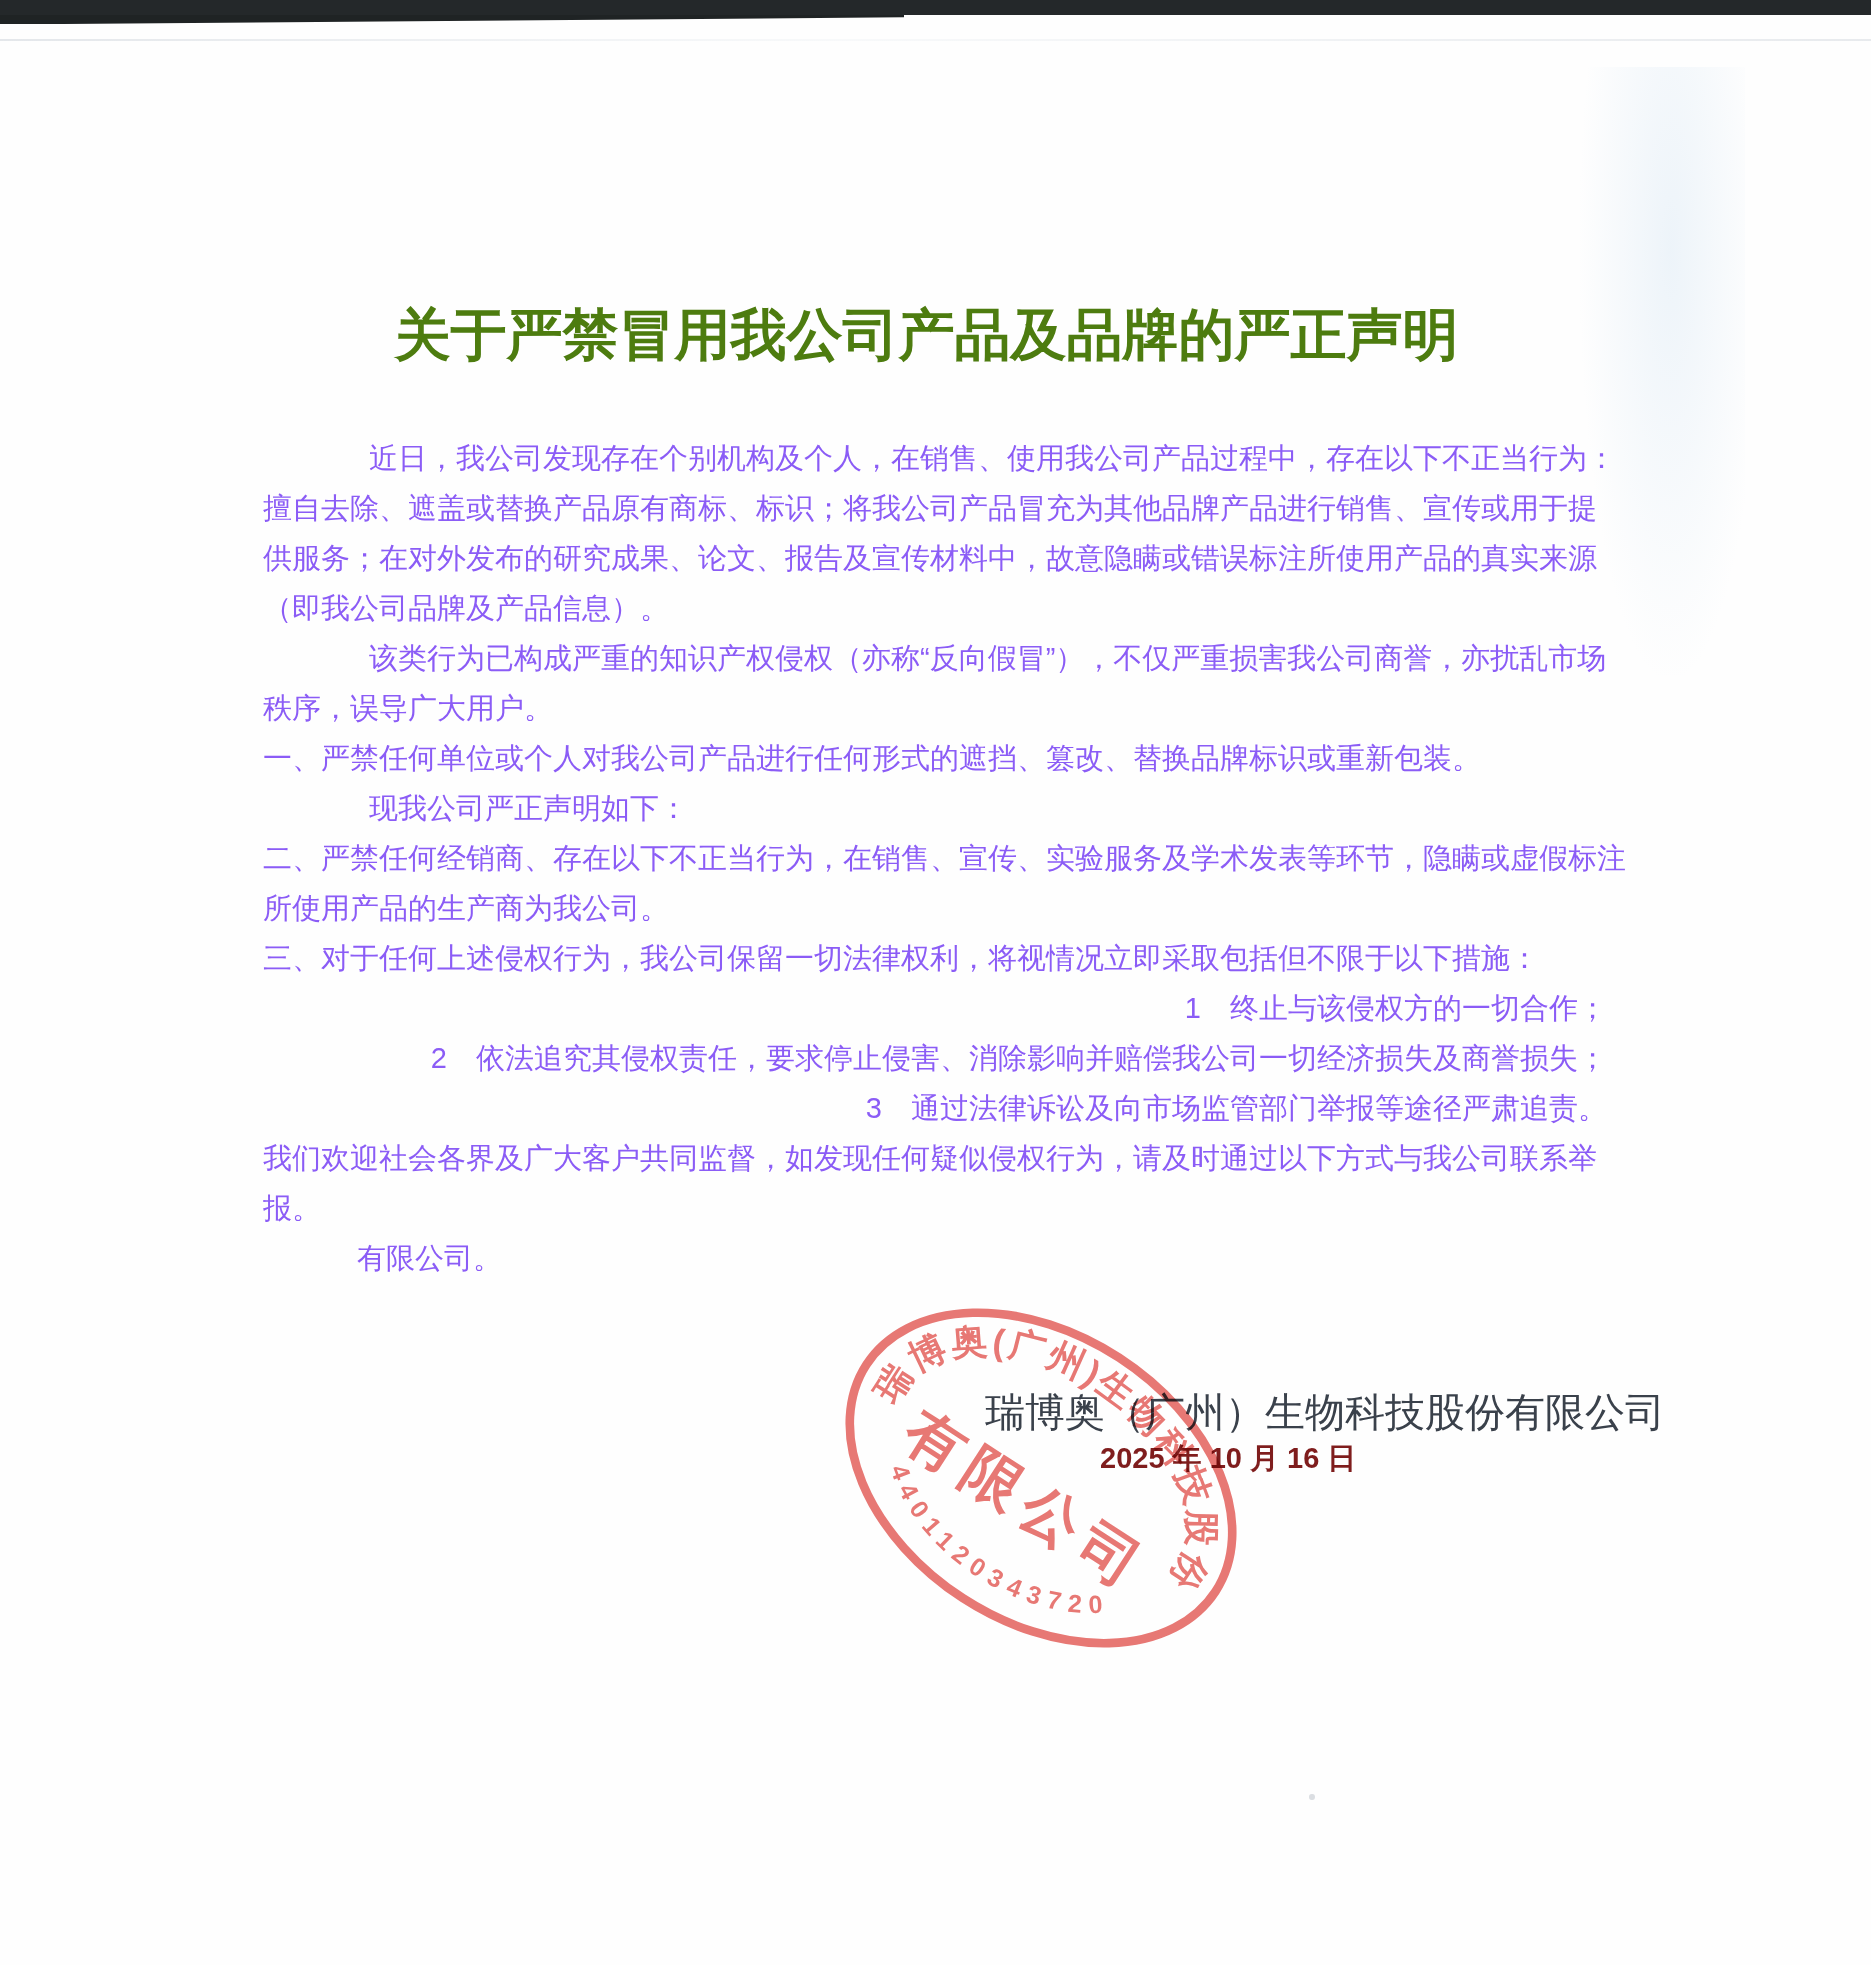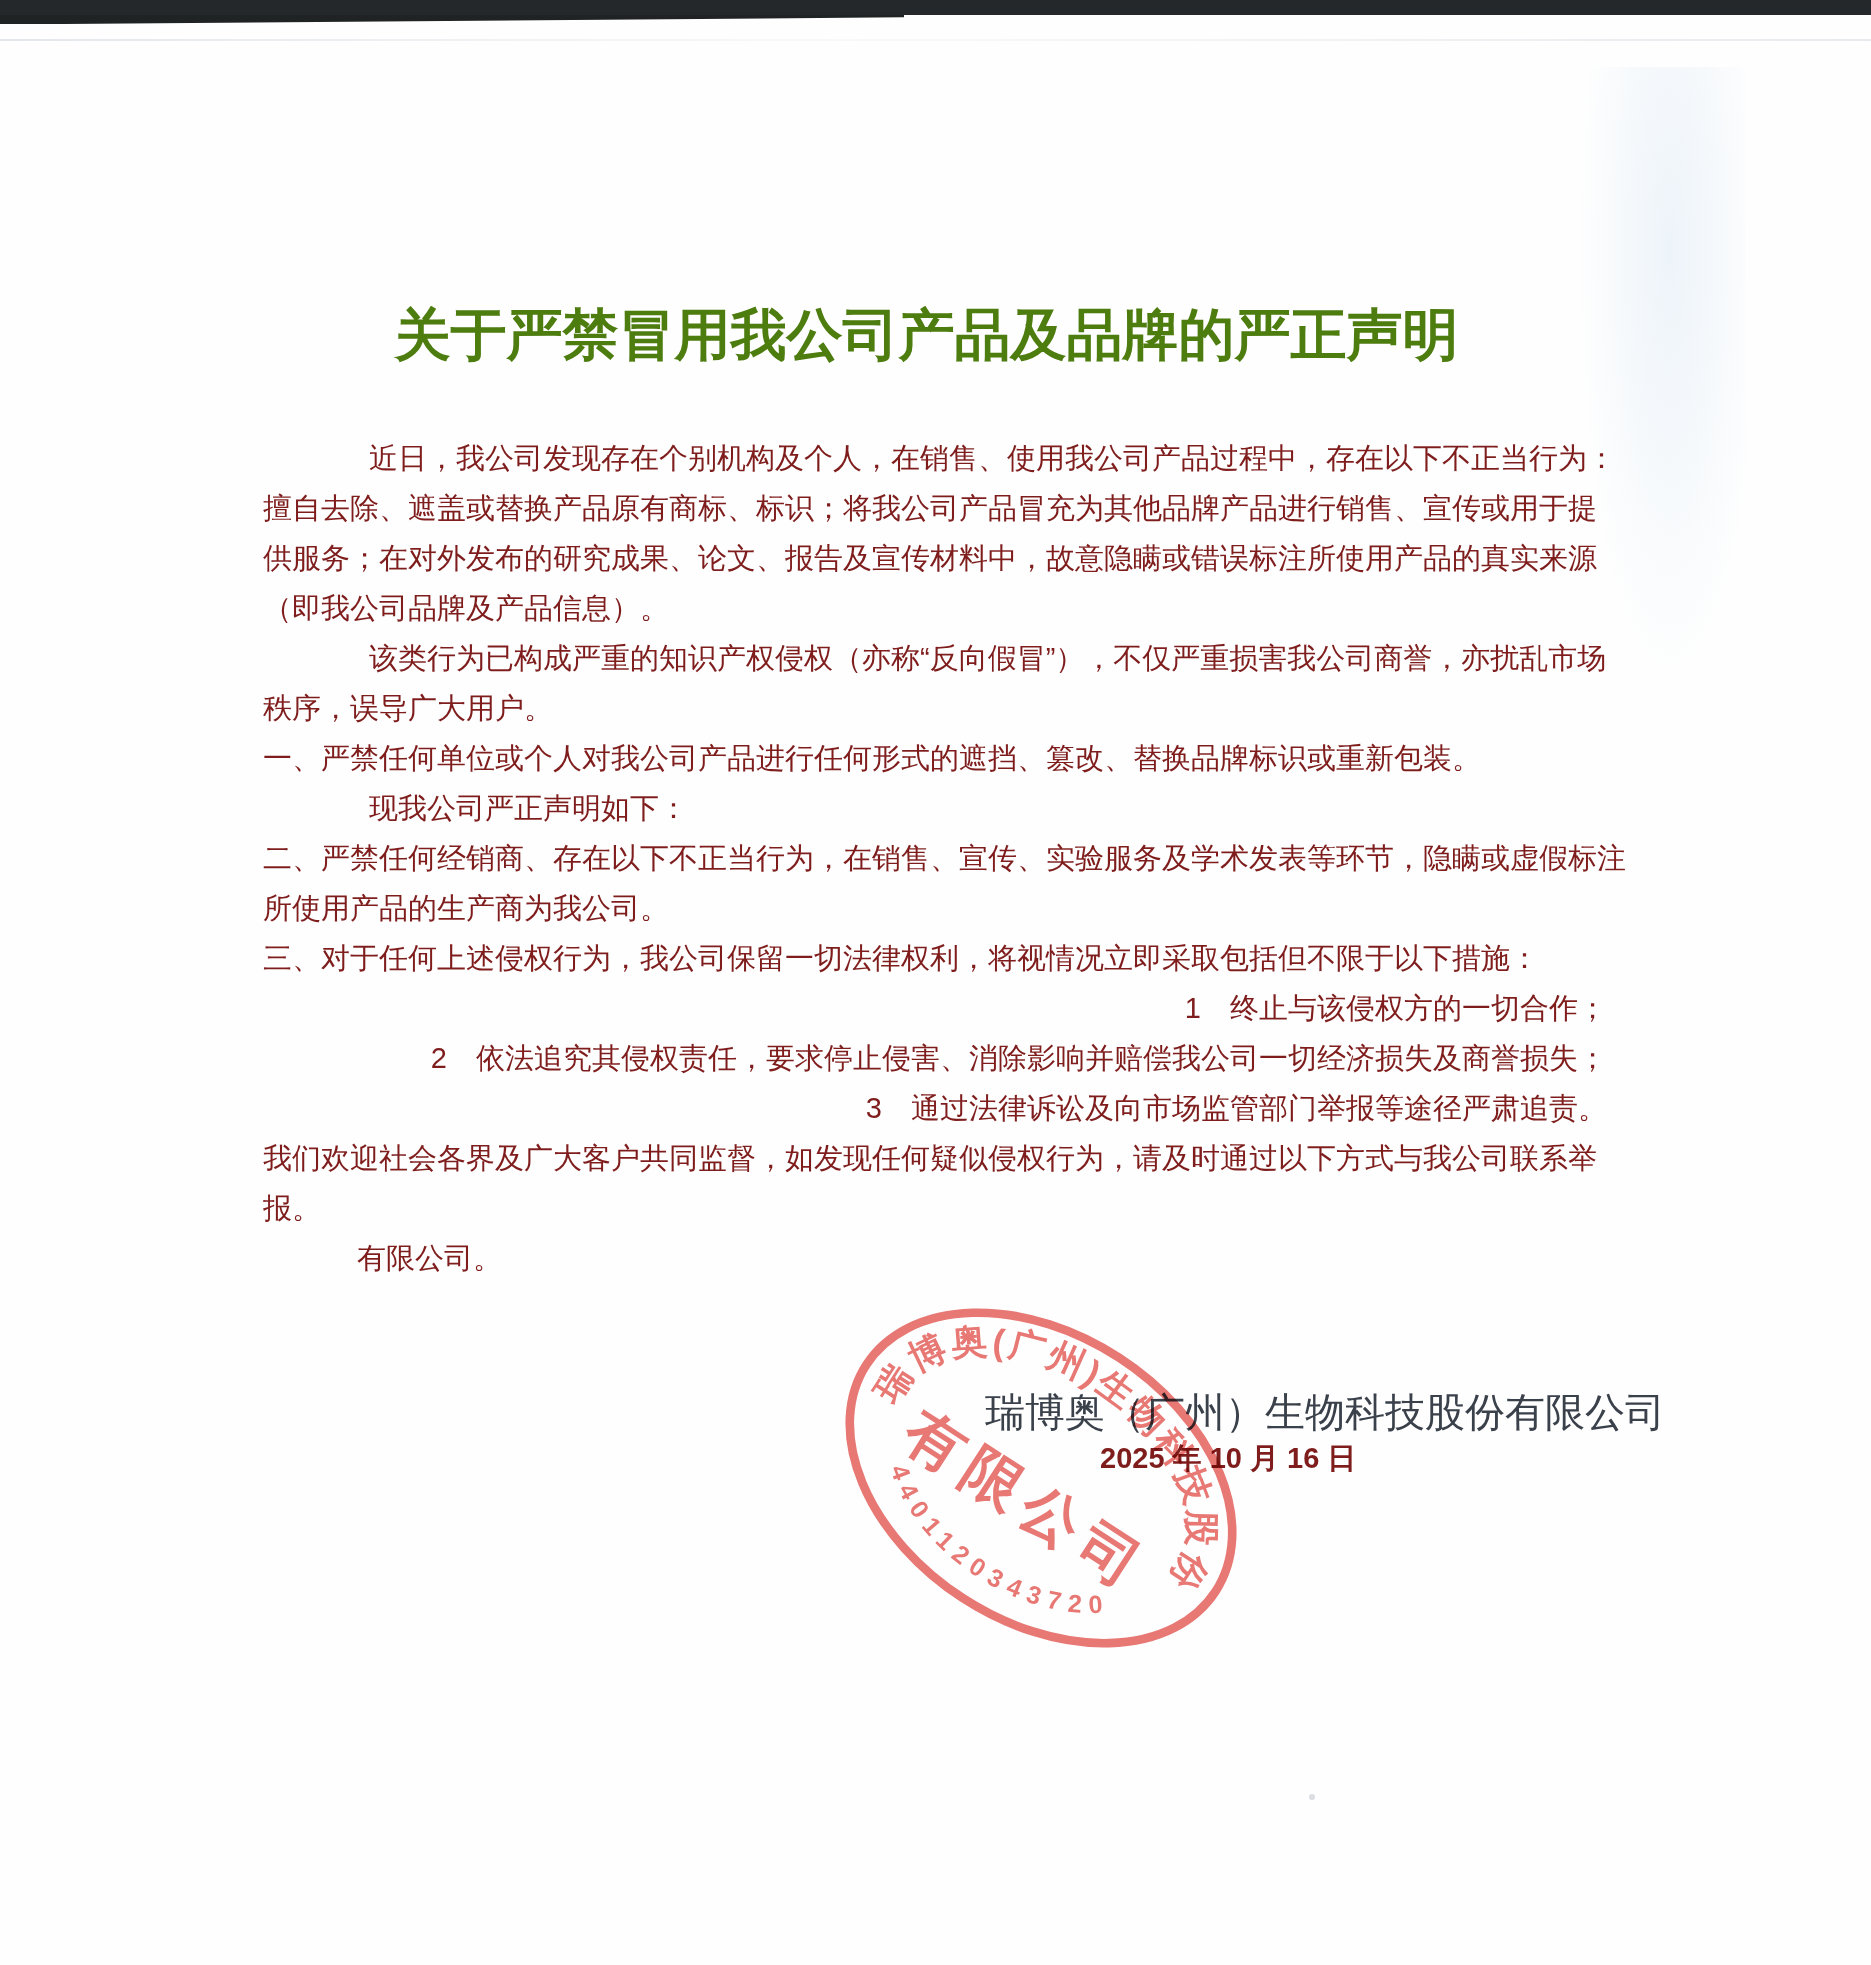--- a/index.html
+++ b/index.html
@@ -21,21 +21,21 @@
   .speck{position:absolute;border-radius:50%;background:rgba(140,150,162,.30);}
   .speck.s1{left:1309px;top:1794px;width:5.5px;height:6.3px;}
   
   .title{
     position:absolute;left:387px;top:303px;width:1079px;
     text-align:center;font-size:56px;line-height:63px;font-weight:700;
     color:#4d7c0f;white-space:nowrap;
   }
   .bodytext{
     position:absolute;left:263px;top:433px;width:1344px;
-    font-size:29px;line-height:50px;font-weight:500;color:#7f1d1d;
+    font-size:29px;line-height:50px;font-weight:500;color:#8b5cf6;
   }
   .line{height:50px;white-space:nowrap;}
   .ind{padding-left:106px;}
   .sub{padding-left:103px;text-align:right;}
   .ind2{padding-left:94px;}
   .company{
     position:absolute;left:985px;top:1391px;
     font-size:40px;line-height:43px;font-weight:500;color:#3a414b;white-space:nowrap;
   }
   .date{

